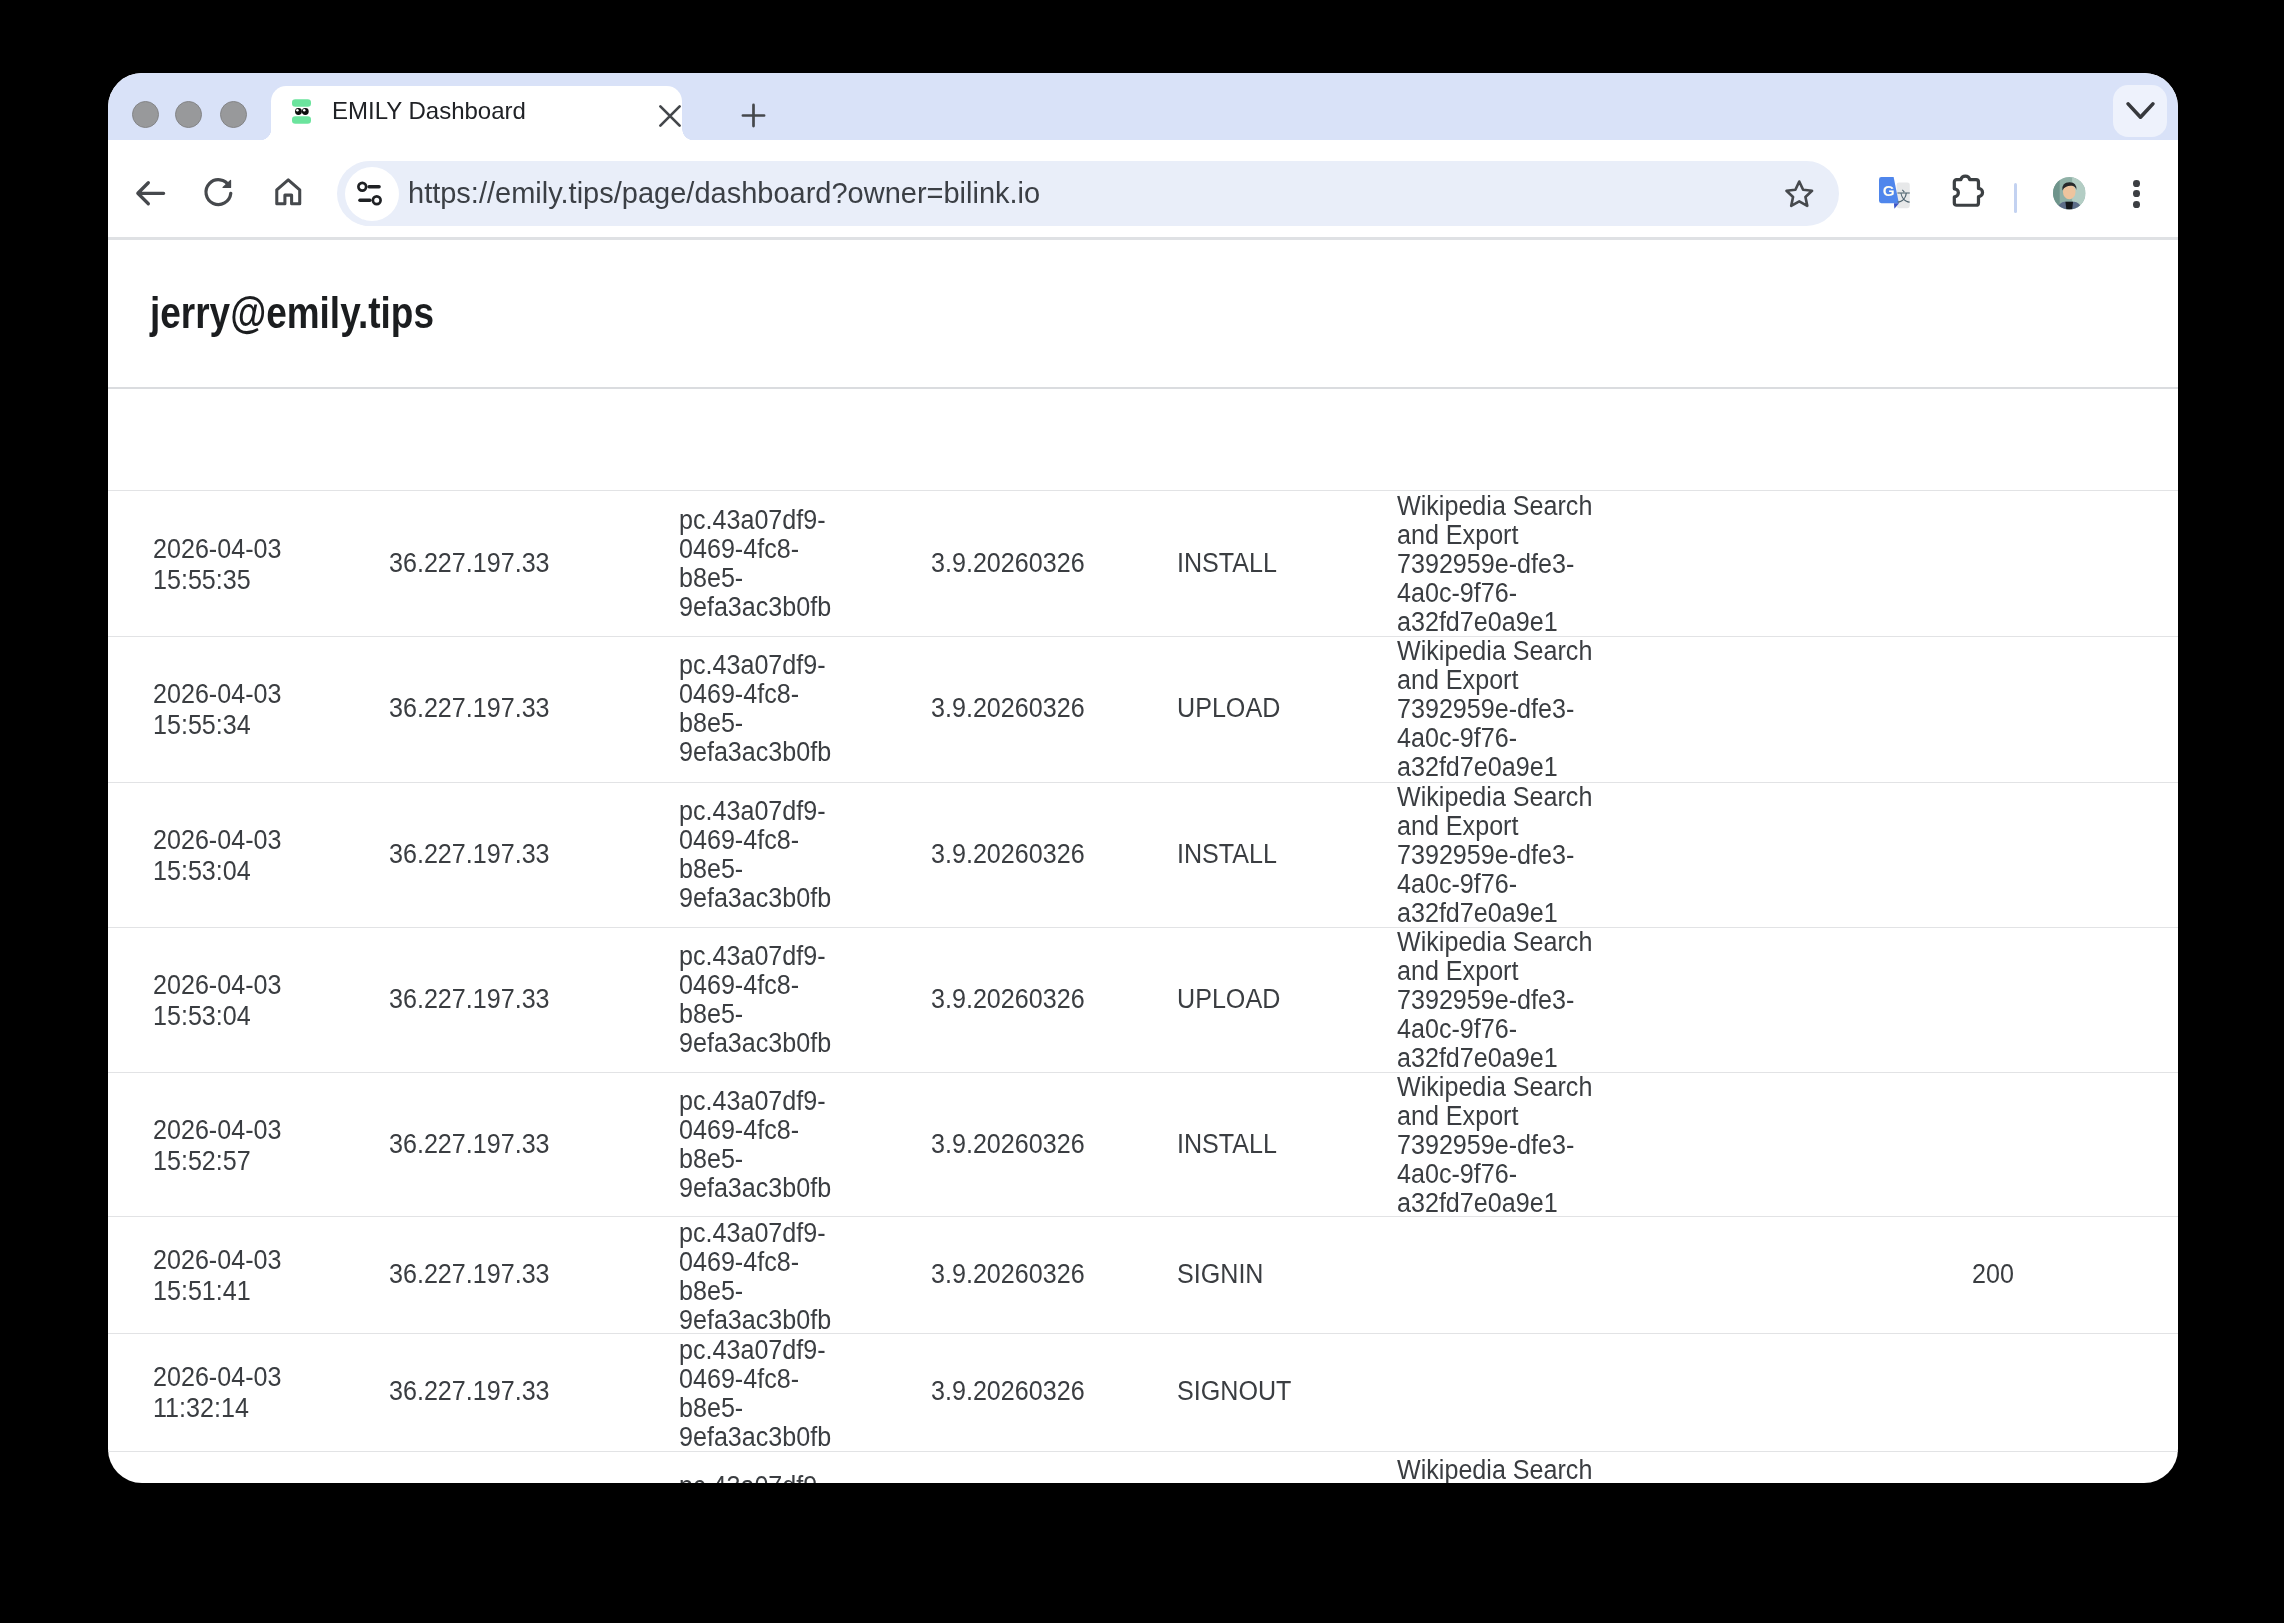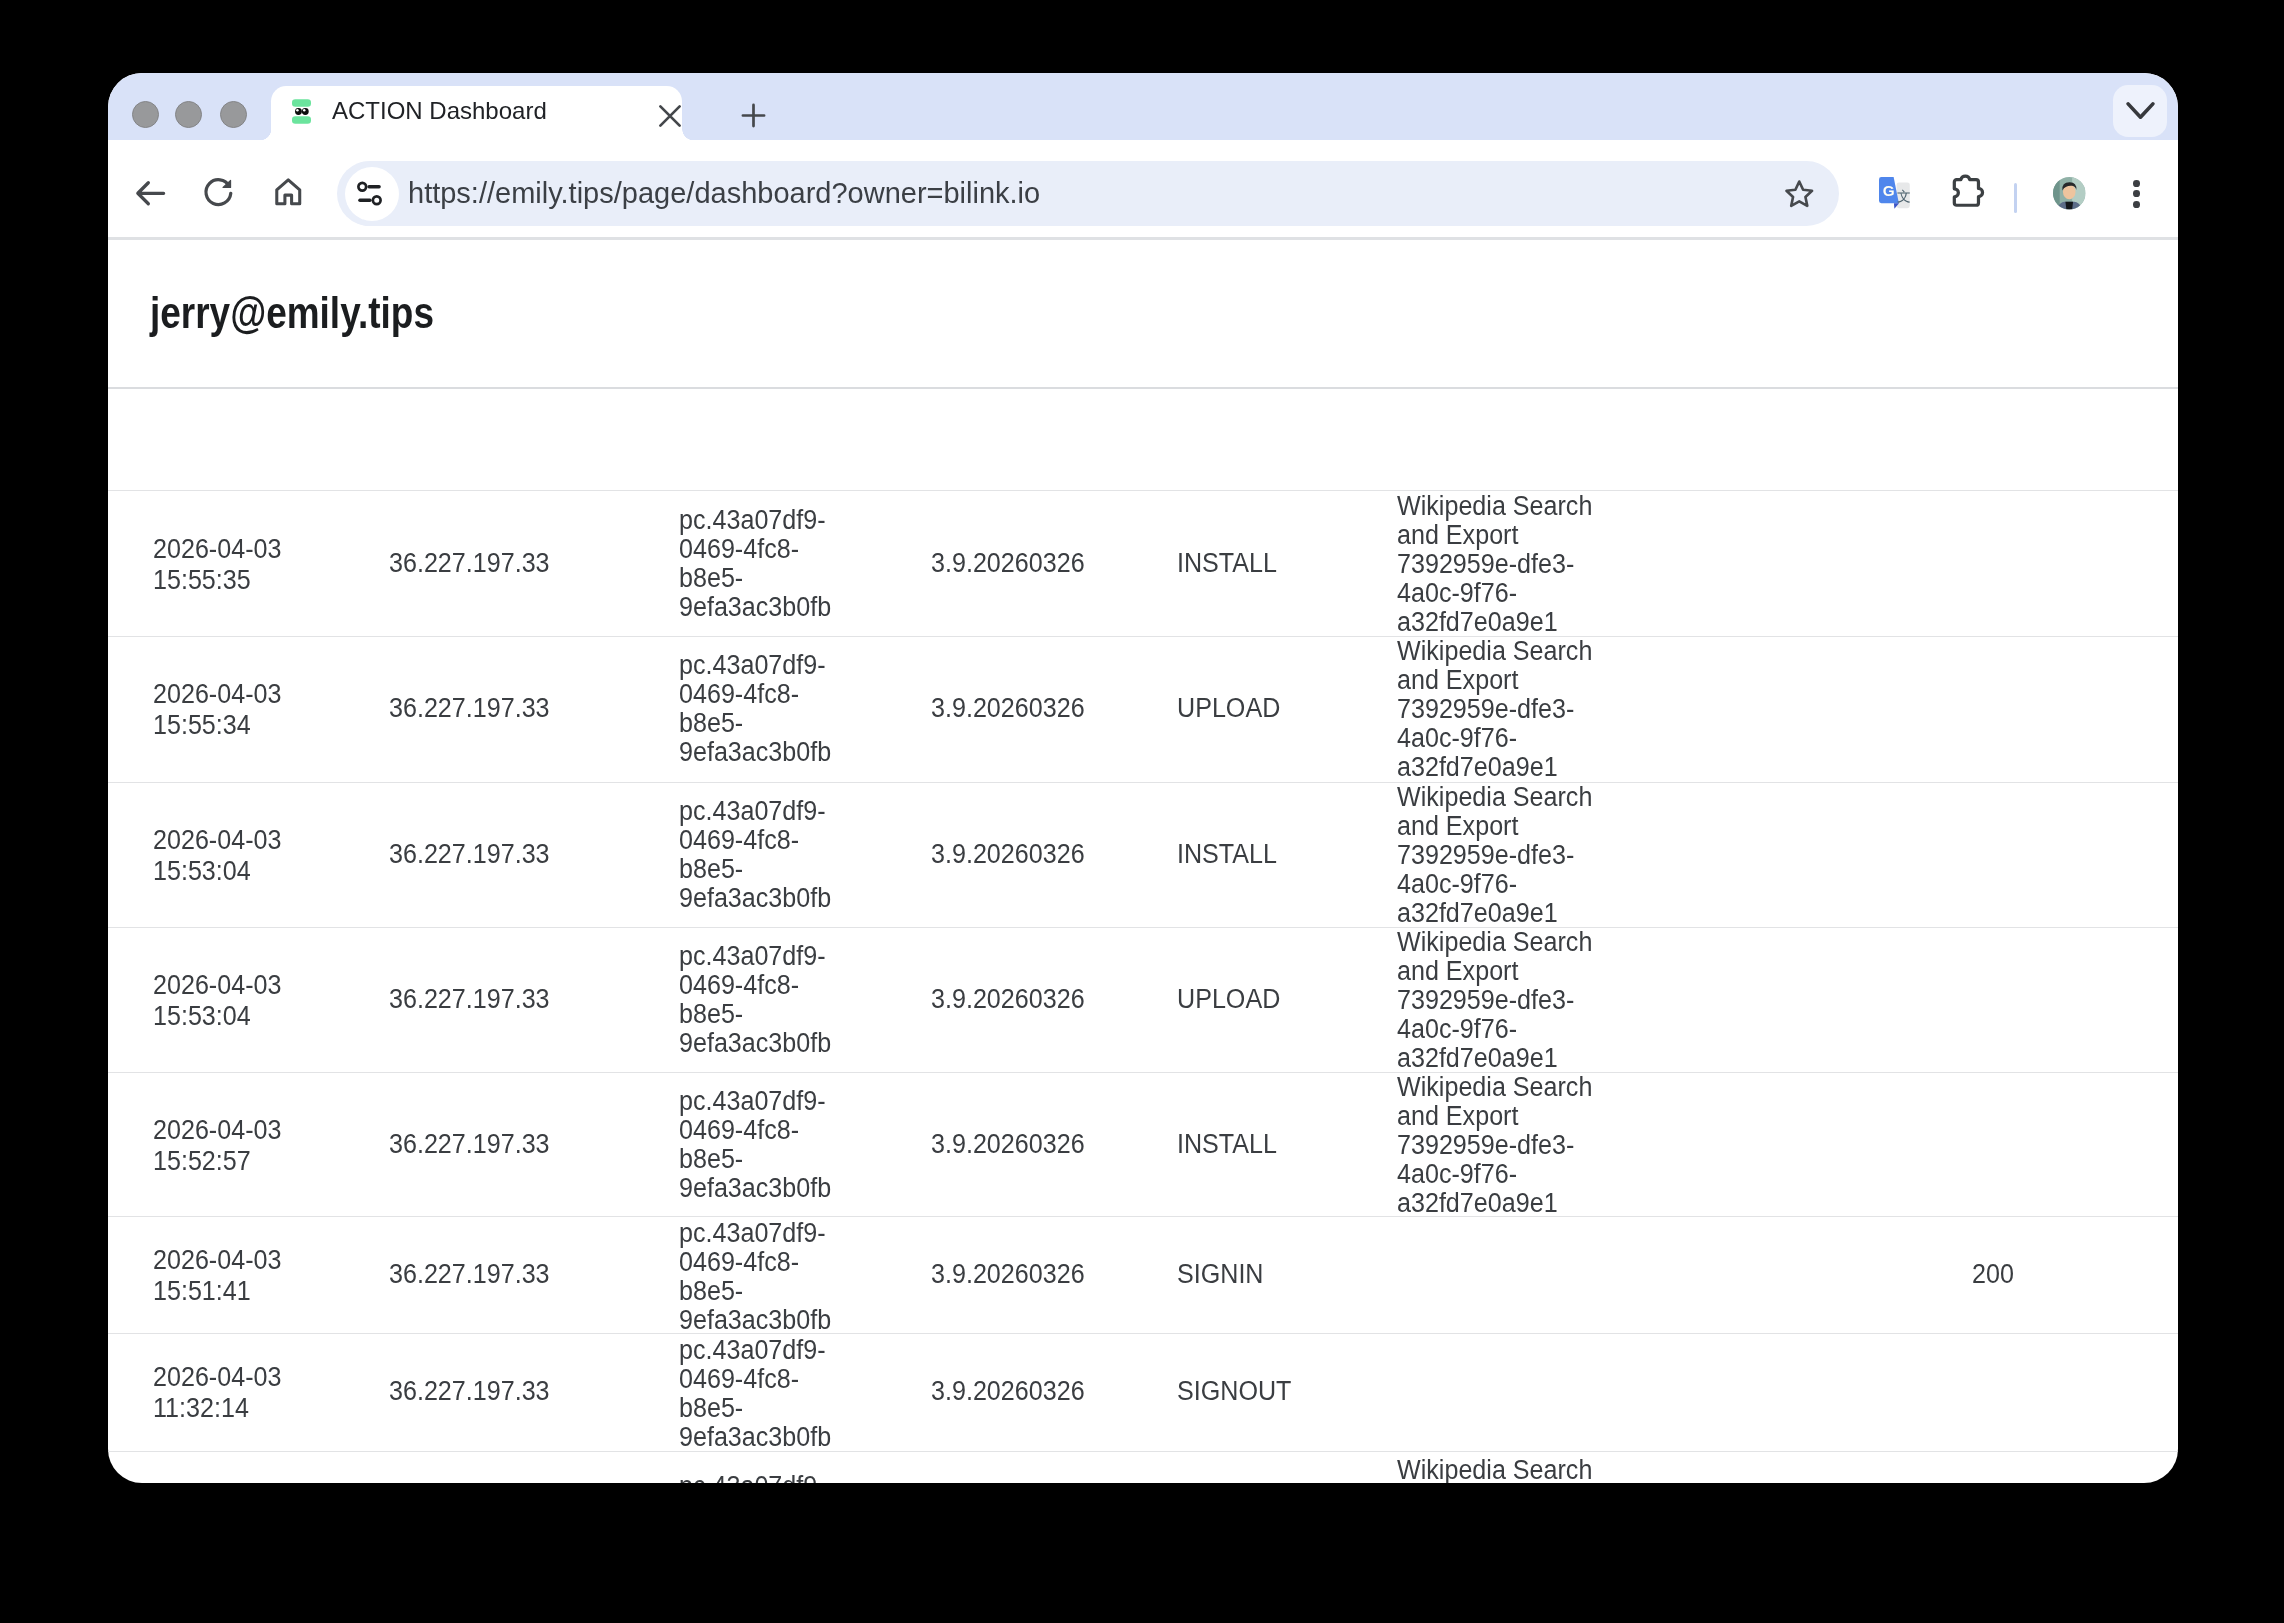--- a/index.html
+++ b/index.html
@@ -65,21 +65,21 @@
       <div class="curl" style="left:-11.5px; --cx:0px;"></div>
       <div class="curl" style="right:-11.5px; --cx:11.5px;"></div>
       <svg class="favicon" viewBox="0 0 20 26">
         <rect x="0" y="0" width="20" height="8" rx="3.5" fill="#6be49d"></rect>
         <rect x="0" y="18" width="20" height="8" rx="3.5" fill="#6be49d"></rect>
         <circle cx="6.8" cy="13" r="3.6" fill="#0c0c0c"></circle>
         <circle cx="14" cy="13" r="3.6" fill="#0c0c0c"></circle>
         <circle cx="5.7" cy="11.7" r="1.3" fill="#fff"></circle>
         <circle cx="12.9" cy="11.7" r="1.3" fill="#fff"></circle>
       </svg>
-      <div class="tabtitle">ACTION Dashboard</div>
+      <div class="tabtitle">EMILY Dashboard</div>
       <svg class="abs" style="left:386px;top:16.7px" width="26" height="26" viewBox="0 0 27 27">
         <path d="M3.5 3.5 L23.5 23.5 M23.5 3.5 L3.5 23.5" stroke="#44474b" stroke-width="2.8" stroke-linecap="round"></path>
       </svg>
     </div>
     <svg class="abs" style="left:632px;top:29px" width="27" height="27" viewBox="0 0 28 28">
       <path d="M14 3 V25 M3 14 H25" stroke="#45484c" stroke-width="2.8" stroke-linecap="round"></path>
     </svg>
     <div class="chevbtn">
       <svg class="abs" style="left:11.5px;top:16.3px" width="31" height="20" viewBox="0 0 32 21">
         <path d="M3 3 L16 17 L29 3" stroke="#37393d" stroke-width="3.8" fill="none" stroke-linecap="round" stroke-linejoin="round"></path>

